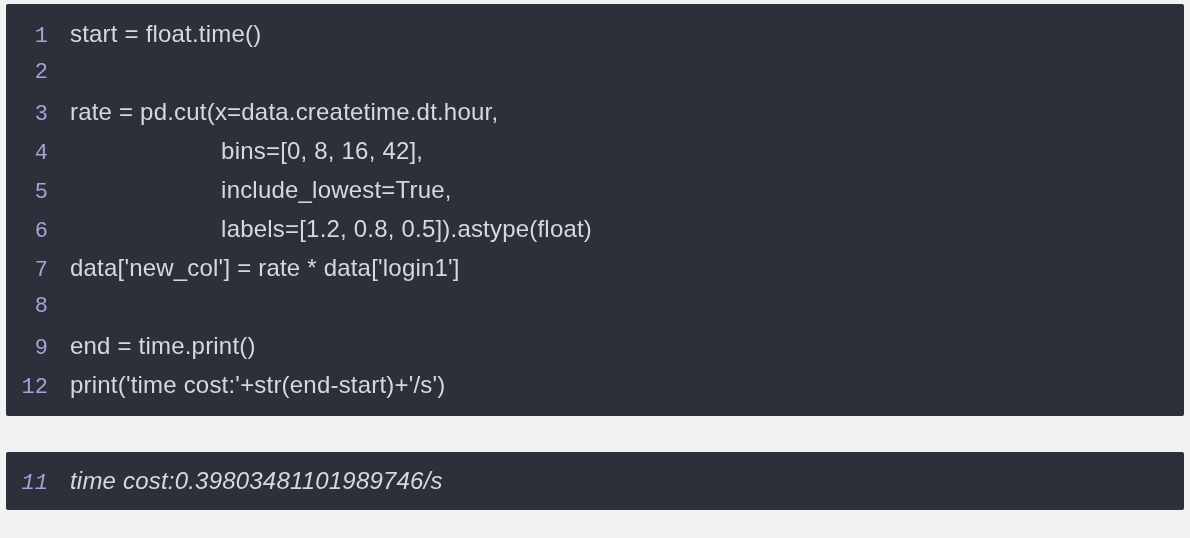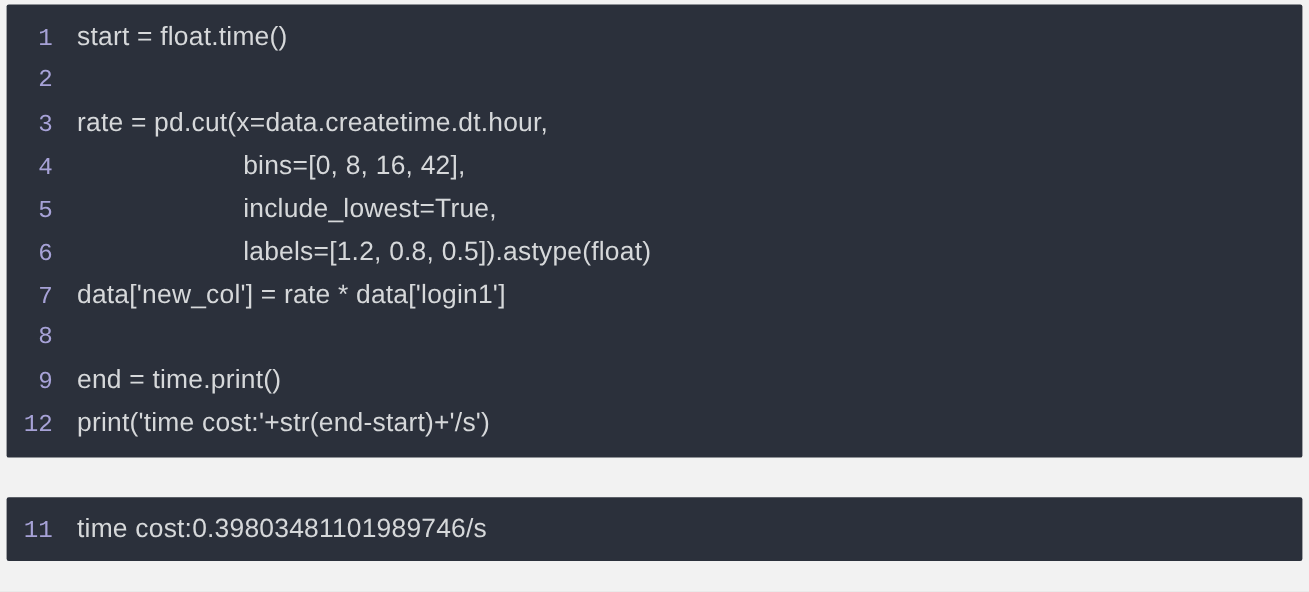--- a/index.html
+++ b/index.html
@@ -15,20 +15,21 @@
   }
   .code-block {
     background: #2b303b;
     border-radius: 2px;
     padding: 10px 0 12px 0;
     margin-bottom: 36px;
   }
   .code-block.output {
     margin-bottom: 0;
     padding: 8px 0 8px 0;
+    font-style: italic;
   }
   .line {
     display: flex;
     align-items: baseline;
     height: 39px;
     line-height: 39px;
   }
   .code-block.output .line {
     height: 42px;
     line-height: 42px;

